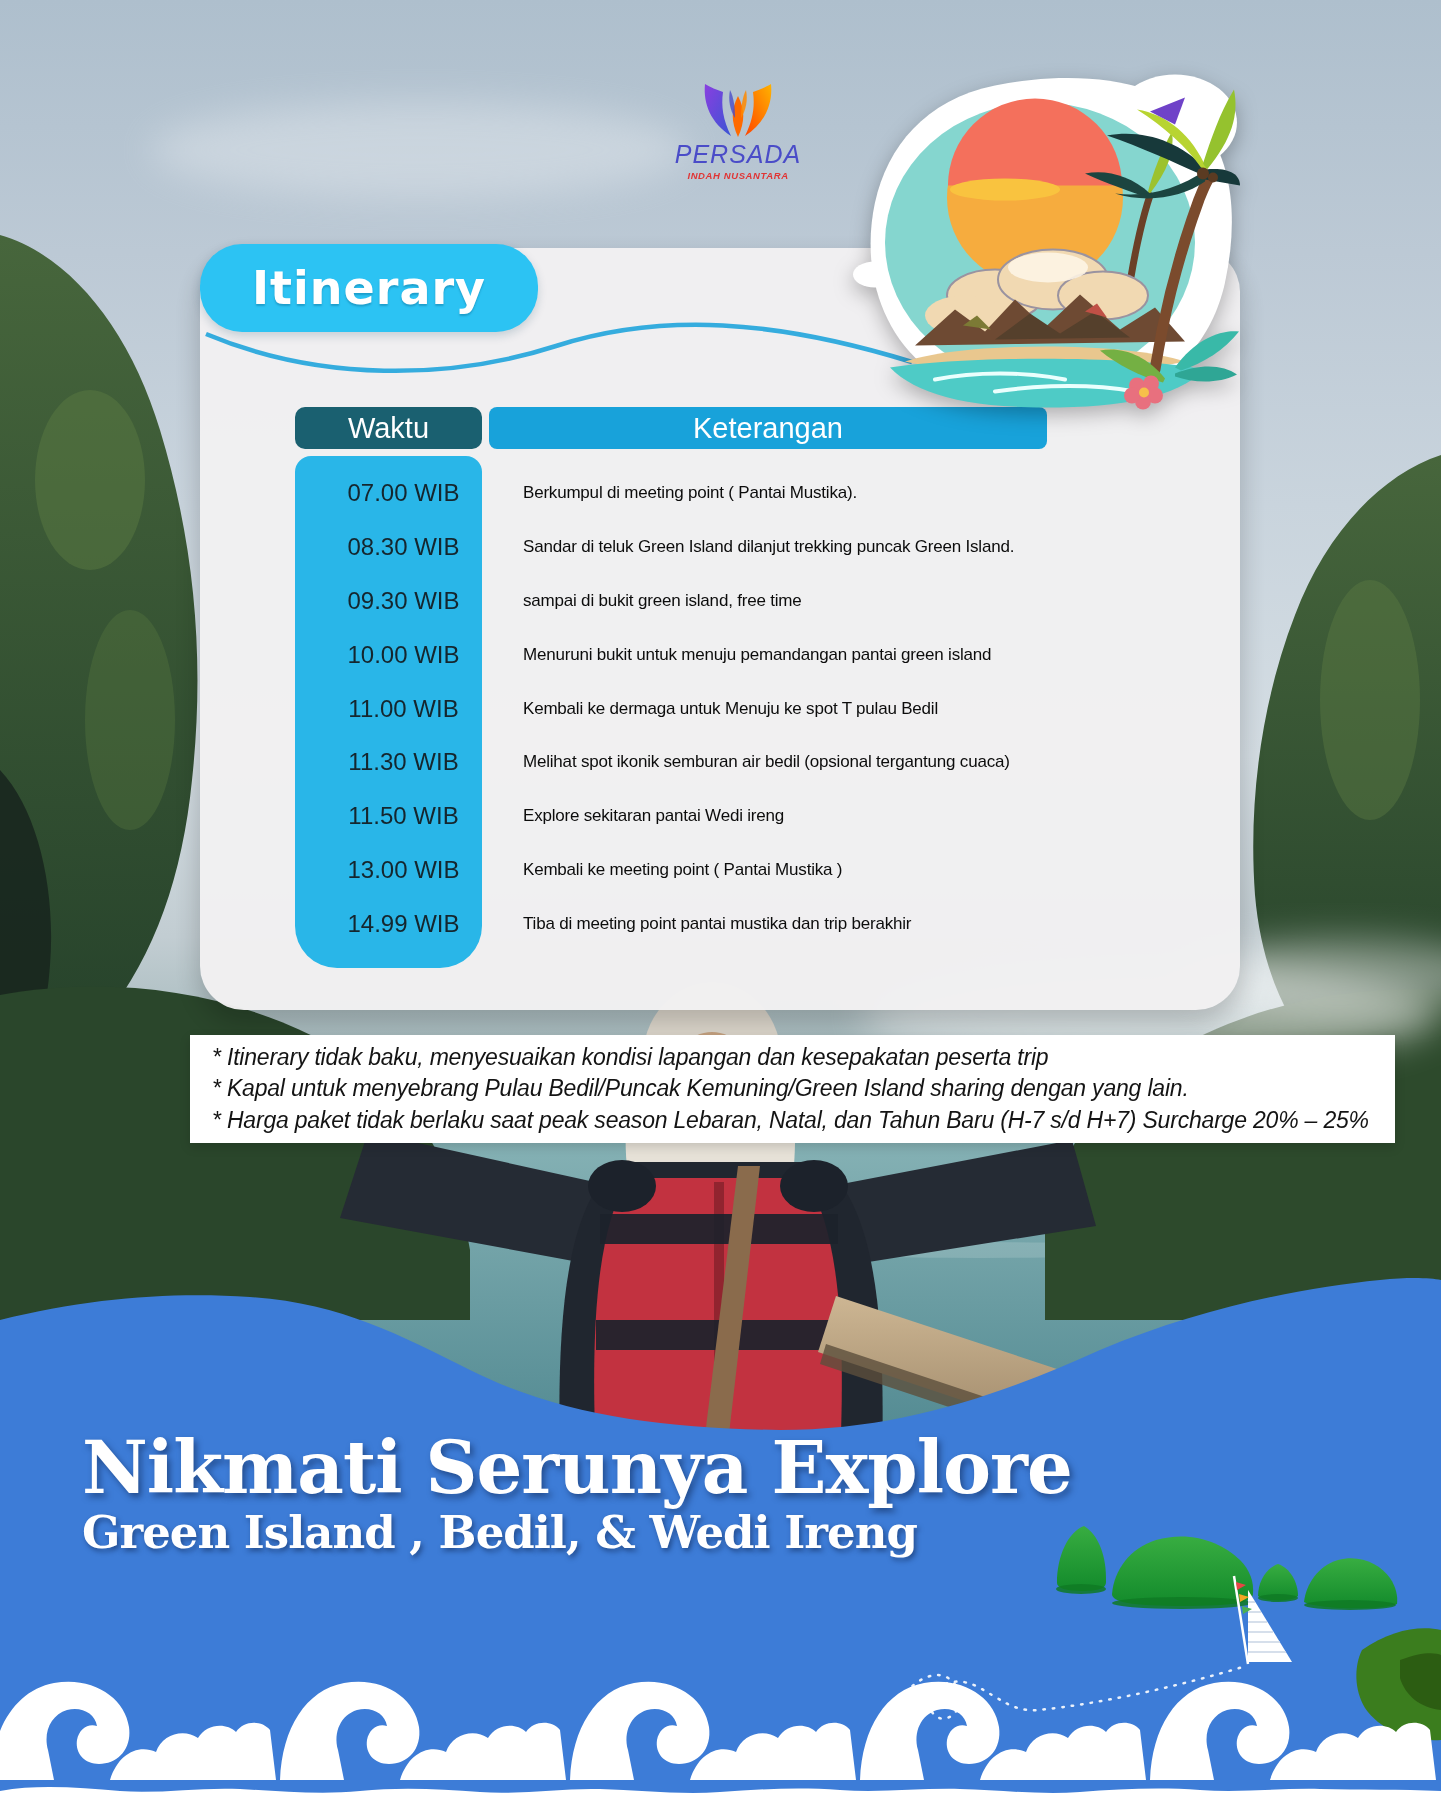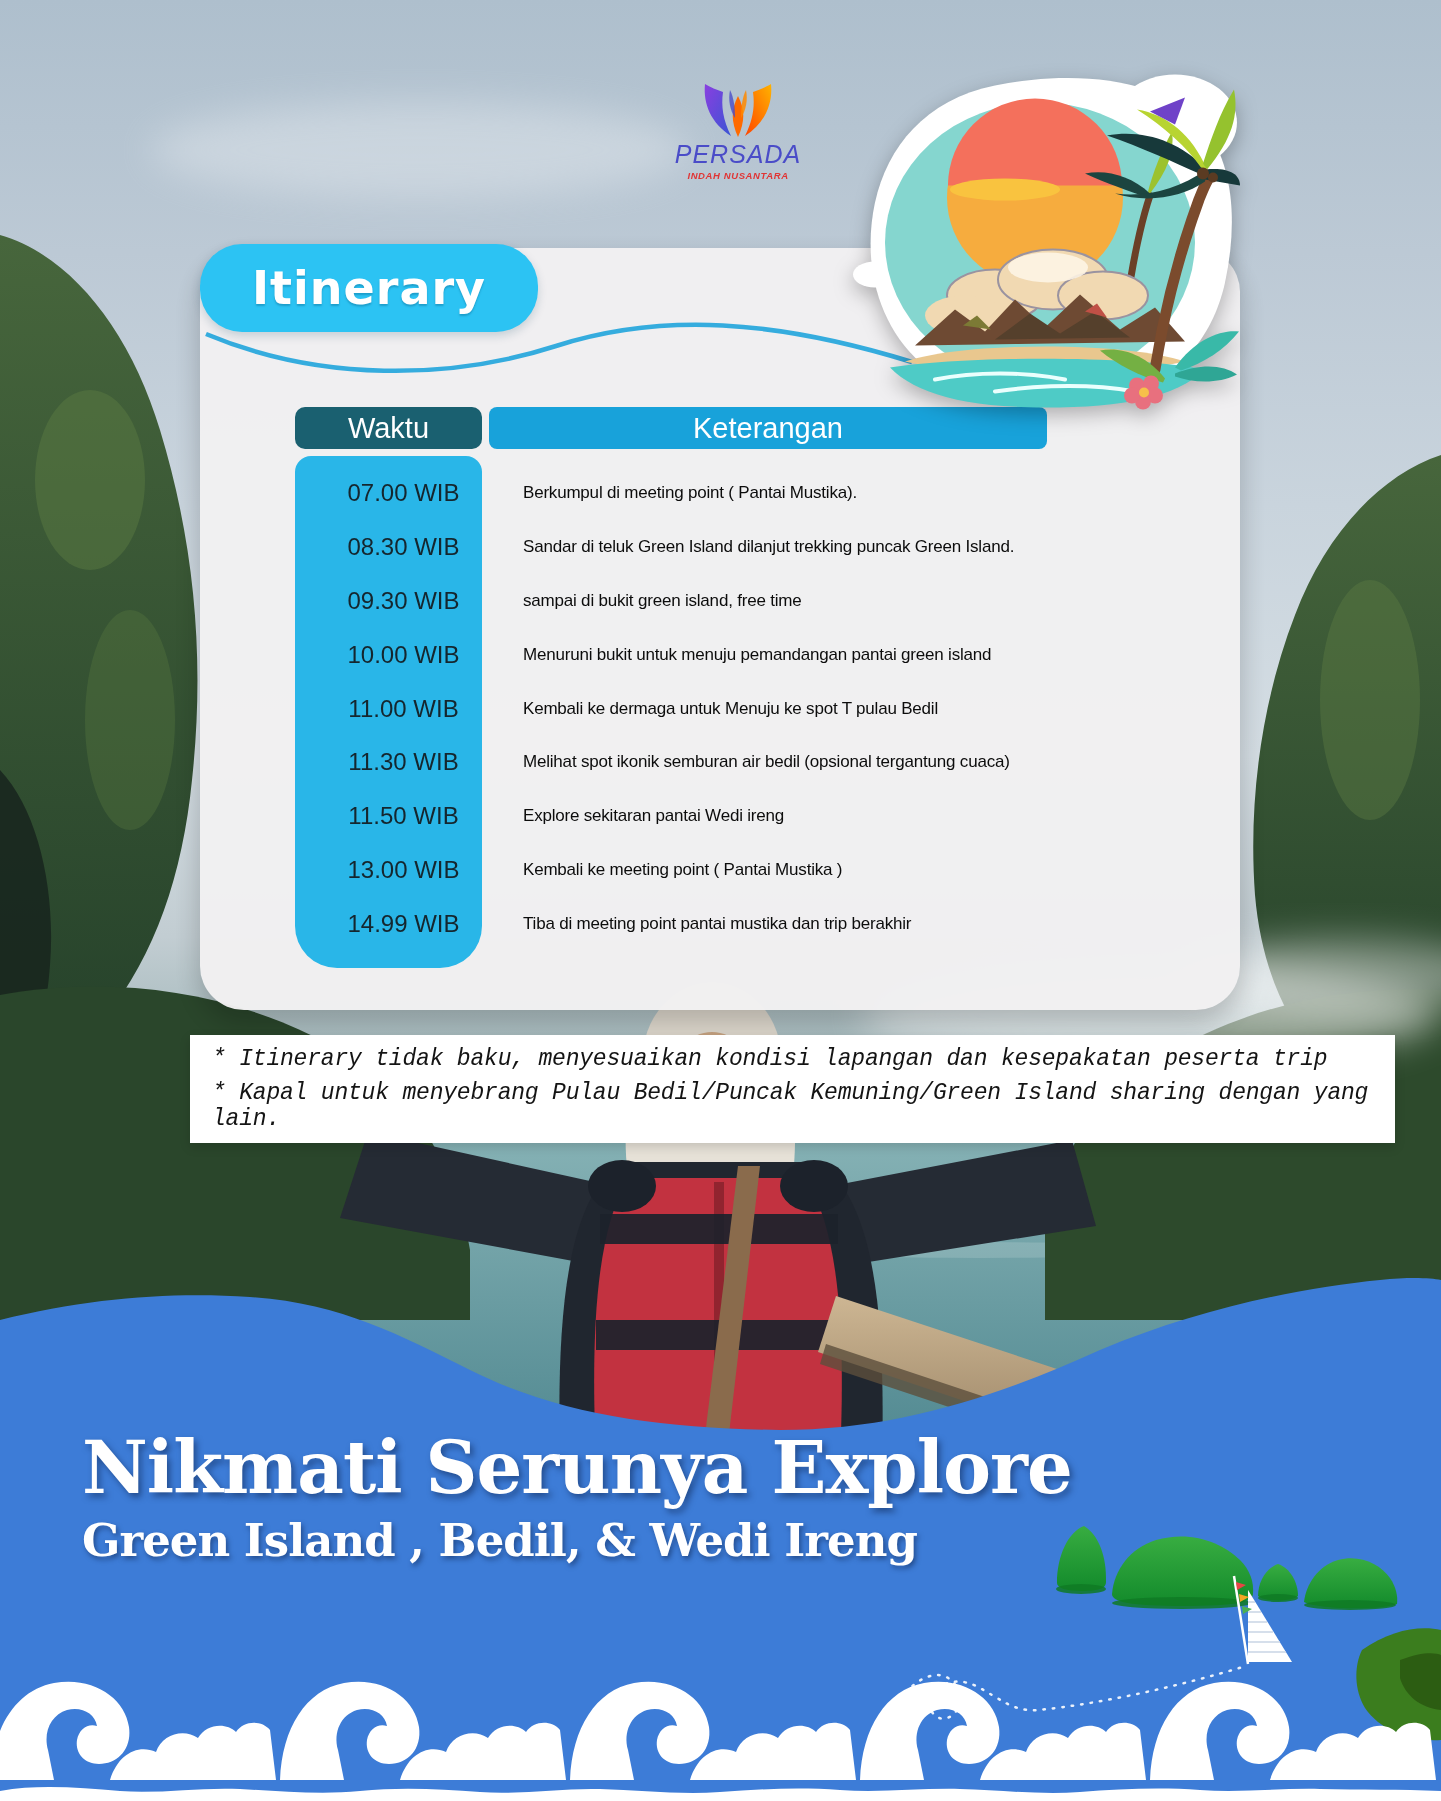--- a/index.html
+++ b/index.html
@@ -35,29 +35,29 @@
   .rows{left:295px;top:456px;width:760px;height:512px;z-index:5;display:flex;flex-direction:column;
         justify-content:space-between;padding:23px 0 30px;box-sizing:border-box;}
   .row{display:flex;align-items:center;padding-left:15px;}
   .row-time{width:187px;text-align:center;font-size:24px;color:#15262e;flex:none;}
   .row-desc{margin-left:26px;font-size:17px;color:#0c0c0c;white-space:nowrap;letter-spacing:-.2px;}
 
   
   .notes{left:190px;top:1035px;width:1205px;height:108px;background:#ffffff;z-index:6;
          display:flex;flex-direction:column;justify-content:space-around;padding:7px 0 7px 22px;
          box-sizing:border-box;box-shadow:0 4px 10px rgba(0,0,0,.15);}
-  .note-line{font-style:italic;font-size:23px;color:#141414;letter-spacing:-.2px;font-family:Liberation Mono, monospace;}
+  .note-line{font-style:italic;font-size:23px;color:#141414;letter-spacing:-.2px;}
 
   
   .footer-wave{left:0;top:1240px;width:1441px;height:561px;z-index:7;}
   .footer-text{left:82px;top:1430px;z-index:8;}
   .footer-title{font-family:"DejaVu Serif",serif;font-weight:bold;font-size:72px;line-height:1.05;color:#fff;
                 text-shadow:3px 4px 6px rgba(10,30,70,.5);letter-spacing:-1px;}
   .footer-subtitle{font-family:"DejaVu Serif",serif;font-weight:bold;font-size:45px;color:#fff;
-                   text-shadow:2px 3px 5px rgba(10,30,70,.5);margin-top:8px;letter-spacing:-1px;}
+                   text-shadow:2px 3px 5px rgba(10,30,70,.5);letter-spacing:-1px;}
   .islands{left:860px;top:1490px;width:581px;height:311px;z-index:8;}
   .waves-bottom{left:0;top:1660px;width:1441px;height:141px;z-index:9;}
   .sticker{left:845px;top:66px;width:395px;height:348px;z-index:6;filter:drop-shadow(0 7px 10px rgba(0,0,0,.28));}
 </style>
 </head>
 <body>
 
 <div class="page">
 
   <svg class="abs bg-svg" viewBox="0 0 1441 1801">
@@ -199,20 +199,21 @@
 
     <div class="row">
       <span class="row-time">14.99 WIB</span>
       <span class="row-desc">Tiba di meeting point pantai mustika dan trip berakhir</span>
     </div>
   </div>
 
   <div class="abs notes">
     <div class="note-line">* Itinerary tidak baku, menyesuaikan kondisi lapangan dan kesepakatan  peserta trip</div>
     <div class="note-line">* Kapal untuk menyebrang Pulau Bedil/Puncak Kemuning/Green Island sharing dengan yang lain.</div>
+    <div class="note-line">* Harga paket tidak berlaku saat peak season Lebaran, Natal, dan Tahun Baru (H-7 s/d H+7) Surcharge 20% – 25%</div>
   </div>
 
   <svg class="abs sticker" viewBox="0 0 395 345">
     <path d="M150,18 C230,2 320,10 360,60 C390,100 392,160 380,215 C368,270 330,320 260,332 C190,344 110,330 70,290 C30,250 18,190 30,135 C42,80 80,32 150,18 Z" fill="#ffffff"></path>
     <ellipse cx="330" cy="55" rx="62" ry="48" fill="#ffffff"></ellipse>
     <ellipse cx="30" cy="207" rx="22" ry="13" fill="#ffffff"></ellipse>
     <ellipse cx="56" cy="237" rx="13" ry="8" fill="#ffffff"></ellipse>
     <ellipse cx="195" cy="175" rx="155" ry="140" fill="#85d6cf"></ellipse>
     <circle cx="190" cy="130" r="88" fill="#f6ac3e"></circle>
     <path d="M103,118 A87,87 0 0 1 277,118 Z" fill="#f4705c"></path>

